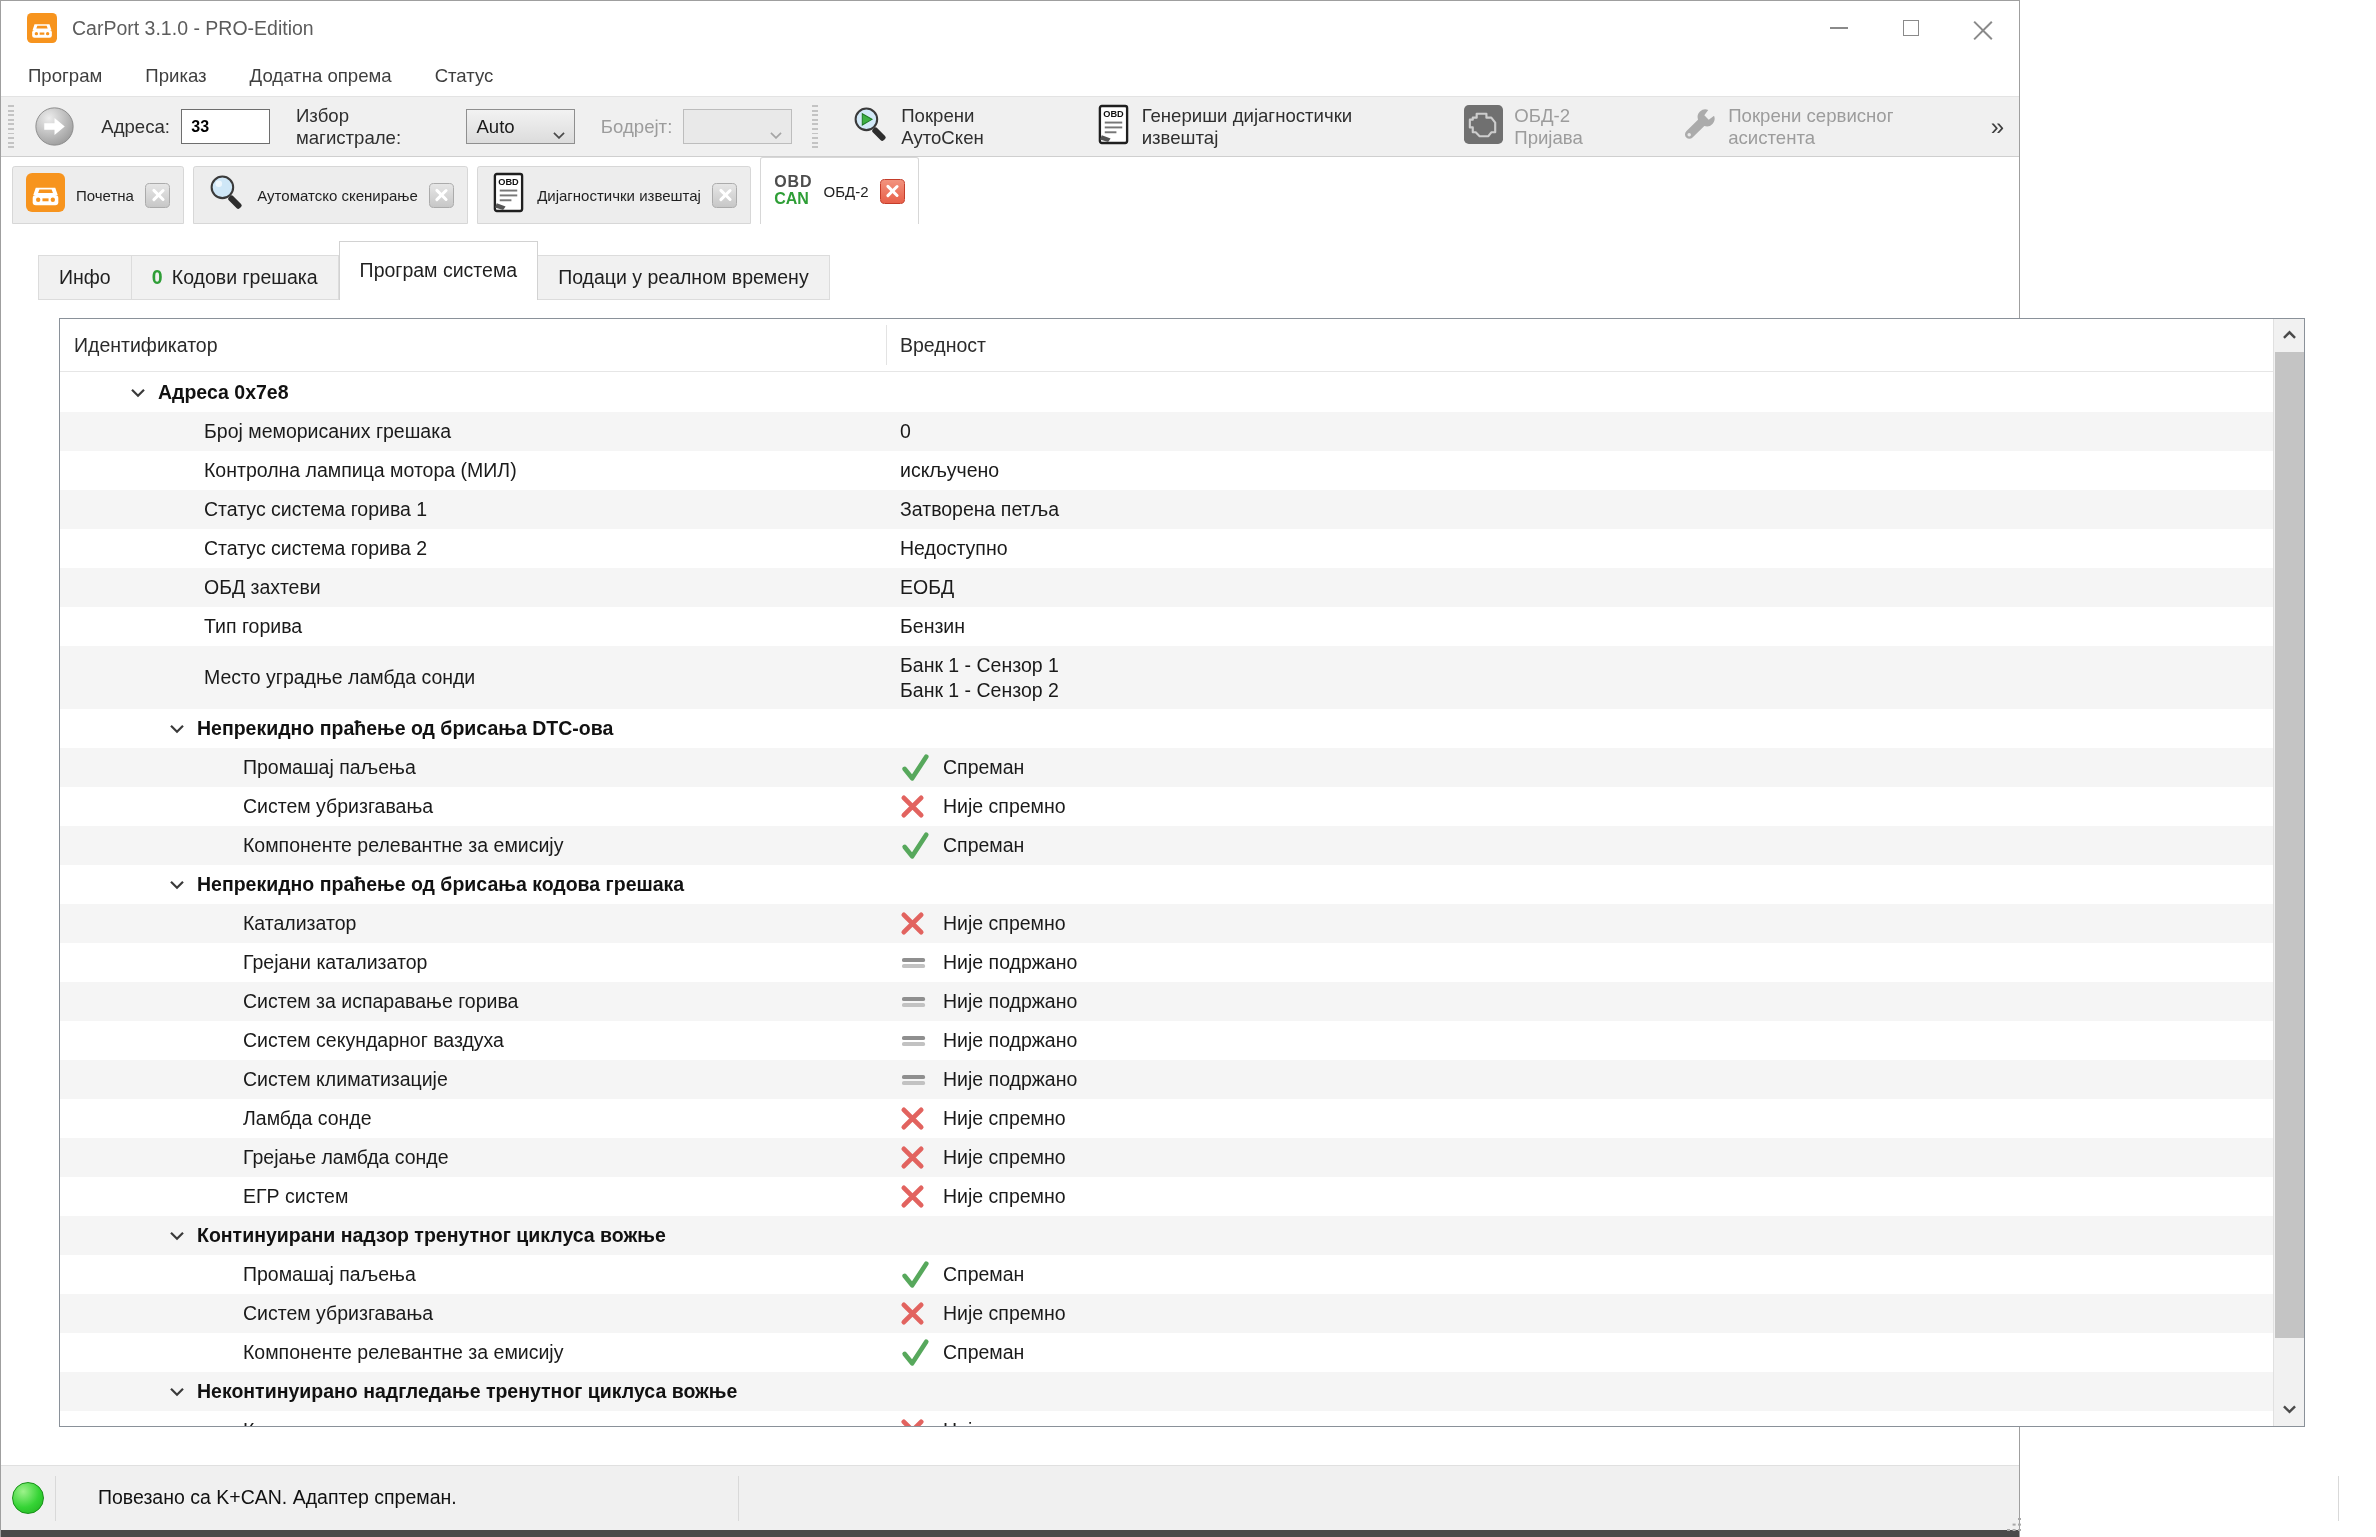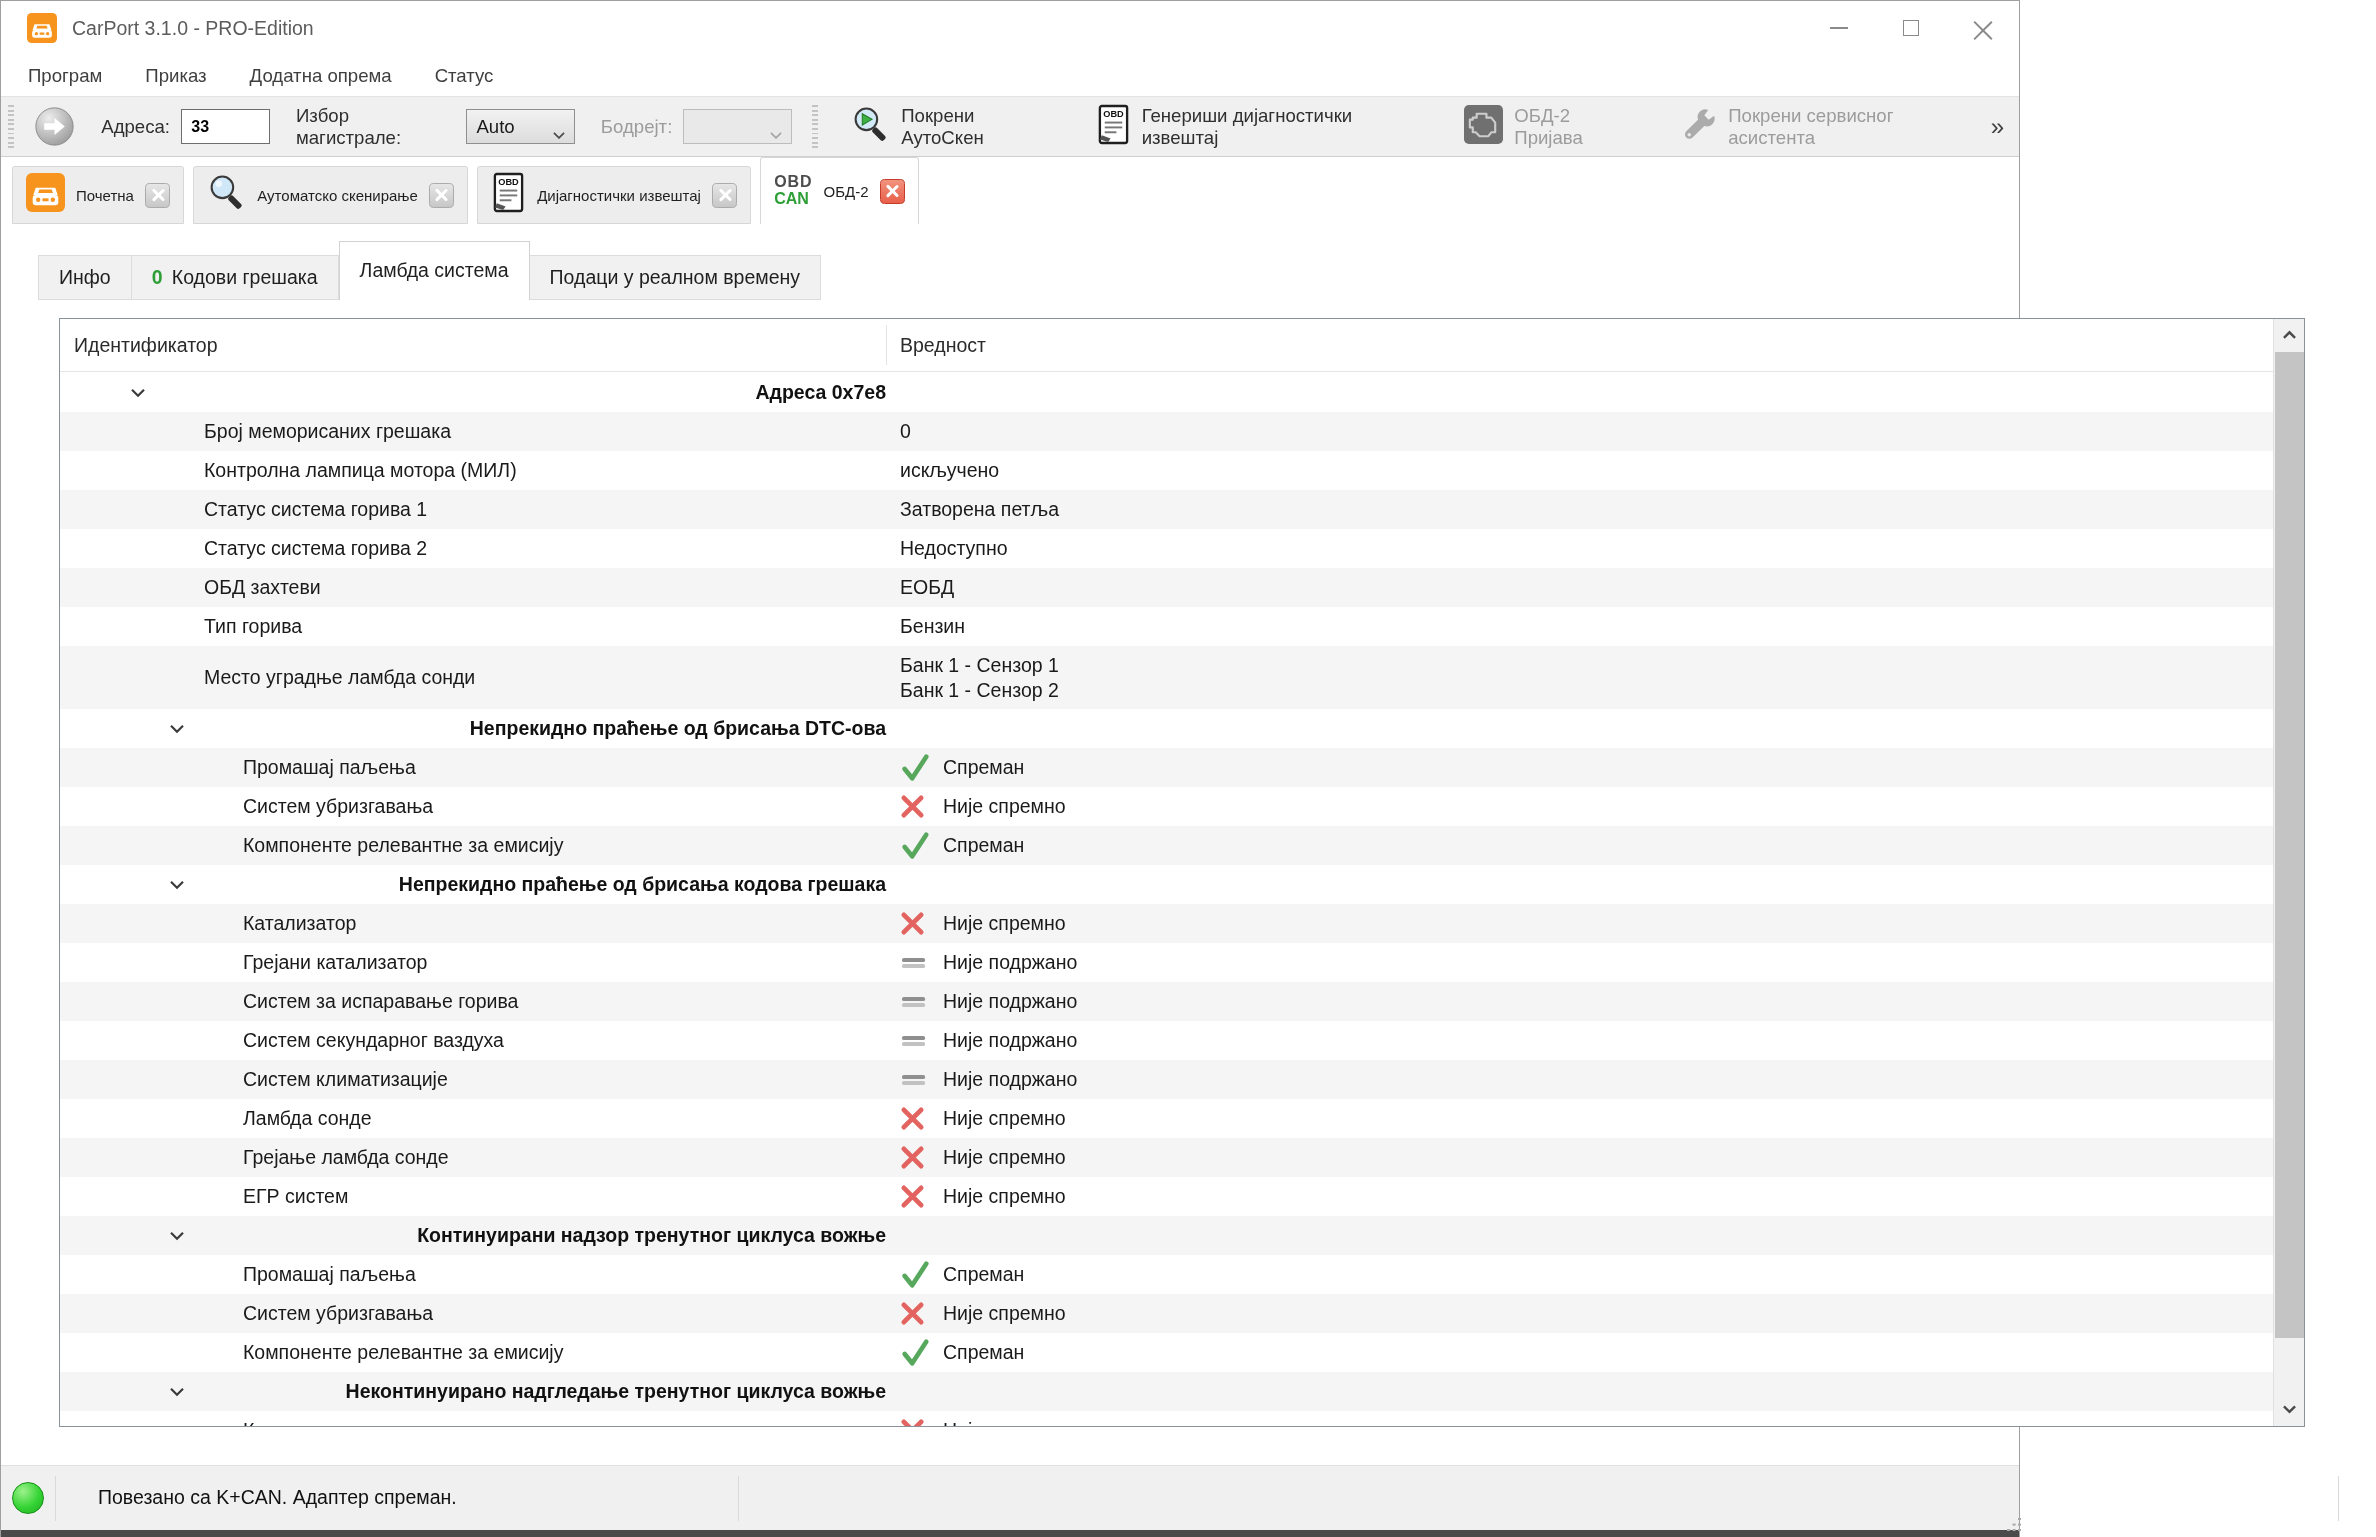--- a/index.html
+++ b/index.html
@@ -80,21 +80,21 @@
     position:relative; font-size:19.5px; color:#2b2b2b; }
   .thead .h-id { flex:0 0 826px; padding-left:14px; }
   .thead .h-val { flex:1; padding-left:14px; }
   .thead .col-divider { position:absolute; left:826px; top:5.6px; bottom:5.6px; width:0.9px; background:#e3e3e3; }
   .tbody { position:absolute; left:0; top:54px; right:31px; bottom:0; overflow:hidden; }
   .trow { display:flex; height:39px; align-items:center; background:#fff; font-size:19.5px; }
   .trow.alt { background:#f5f5f5; }
   .trow.dbl { height:63px; }
   .trow.grp { font-weight:bold; color:#111; }
   .cell { display:flex; align-items:center; height:100%; }
-  .c-id { flex:0 0 826px;justify-content:space-between; }
+  .c-id { flex:0 0 826px; }
   .c-id.g0 { padding-left:70px; }
   .c-id.g1 { padding-left:109px; }
   .c-id.i1 { padding-left:144px; }
   .c-id.i2 { padding-left:183px; }
   .c-val { flex:1; padding-left:14px; gap:11px; }
   .chev { margin-right:12px; display:flex; align-items:center; }
   .vicon { width:32px; display:flex; align-items:center; flex:0 0 auto; }
   .vlines { line-height:25px; }
 
   
@@ -296,21 +296,21 @@
 
     <div class="subtabs">
       <div class="subtab">
         <span>Инфо</span>
       </div>
       <div class="subtab">
         <span class="badge-zero">0</span>
         <span>Кодови грешака</span>
       </div>
       <div class="subtab active">
-        <span>Ламбда система</span>
+        <span>Програм система</span>
       </div>
       <div class="subtab">
         <span>Подаци у реалном времену</span>
       </div>
     </div>
 
     <div class="table">
       <div class="thead">
         <div class="h-id">Идентификатор</div>
         <div class="col-divider"></div>

